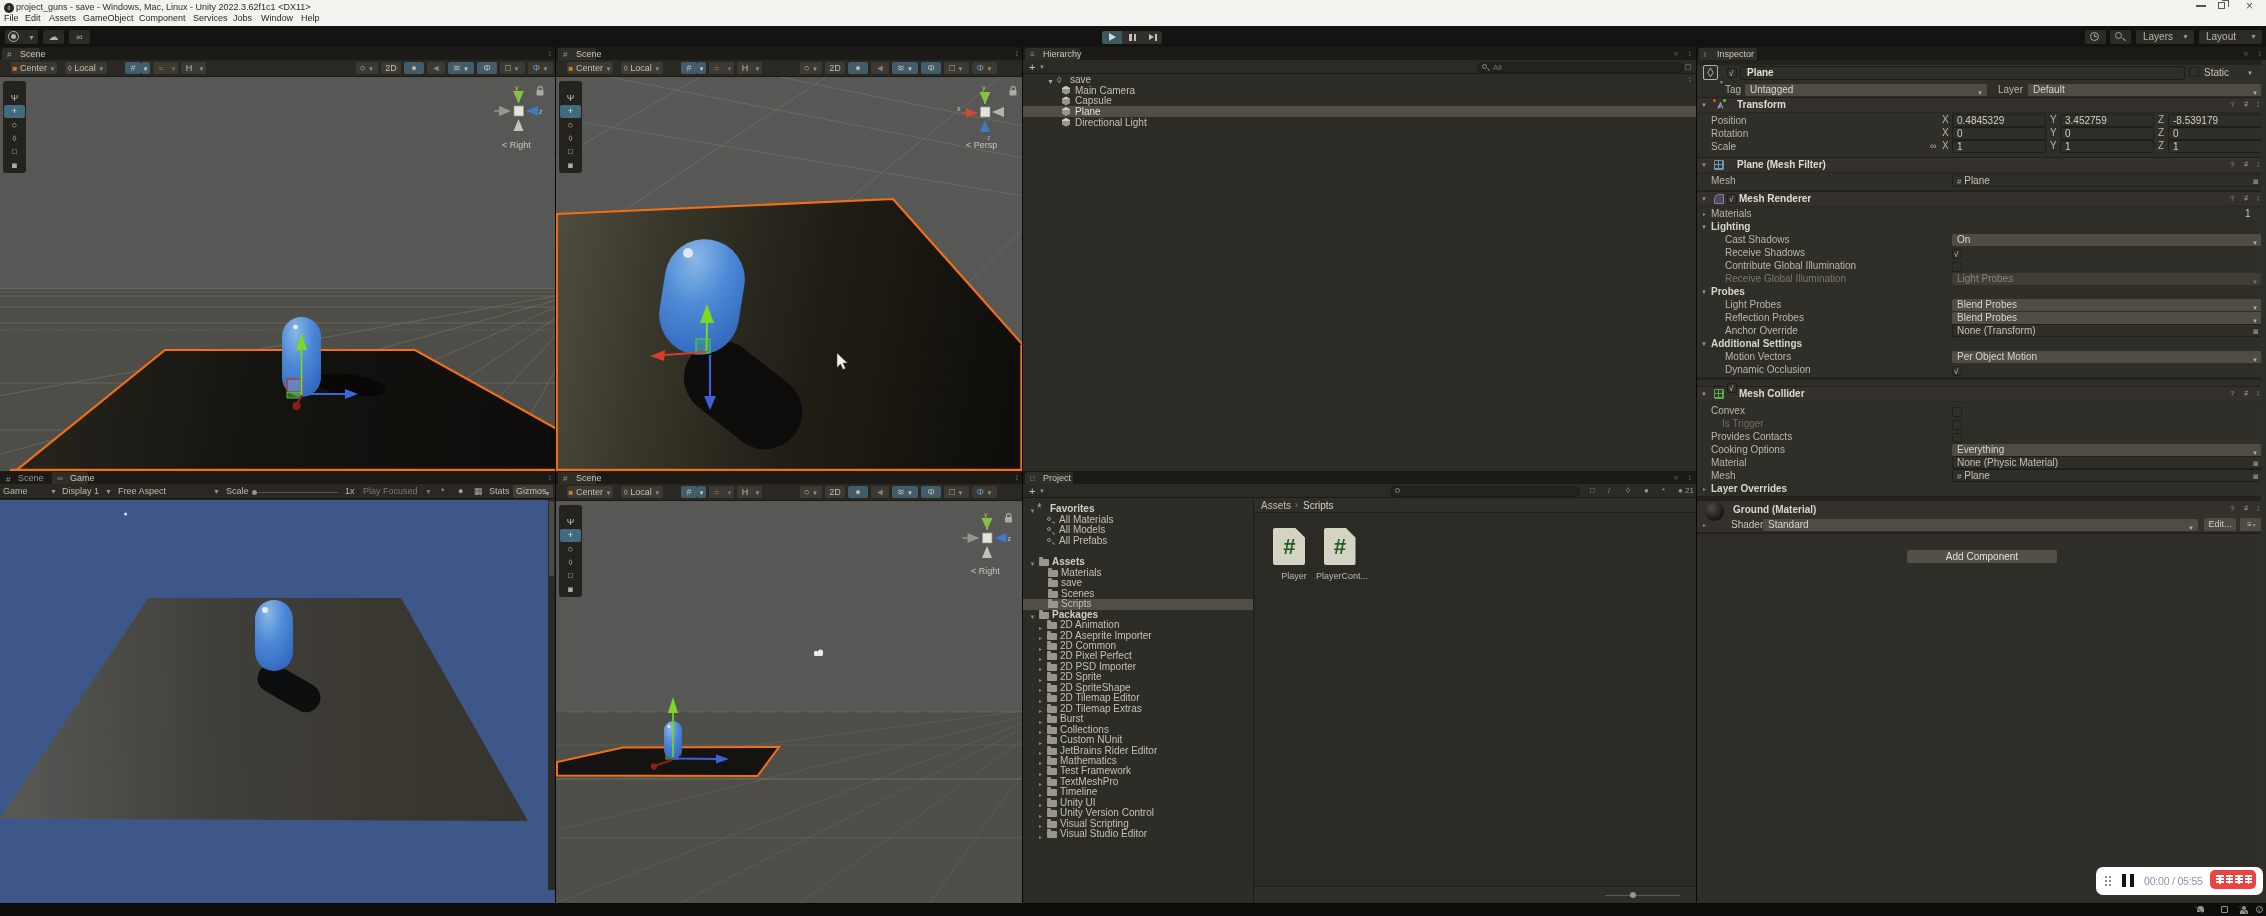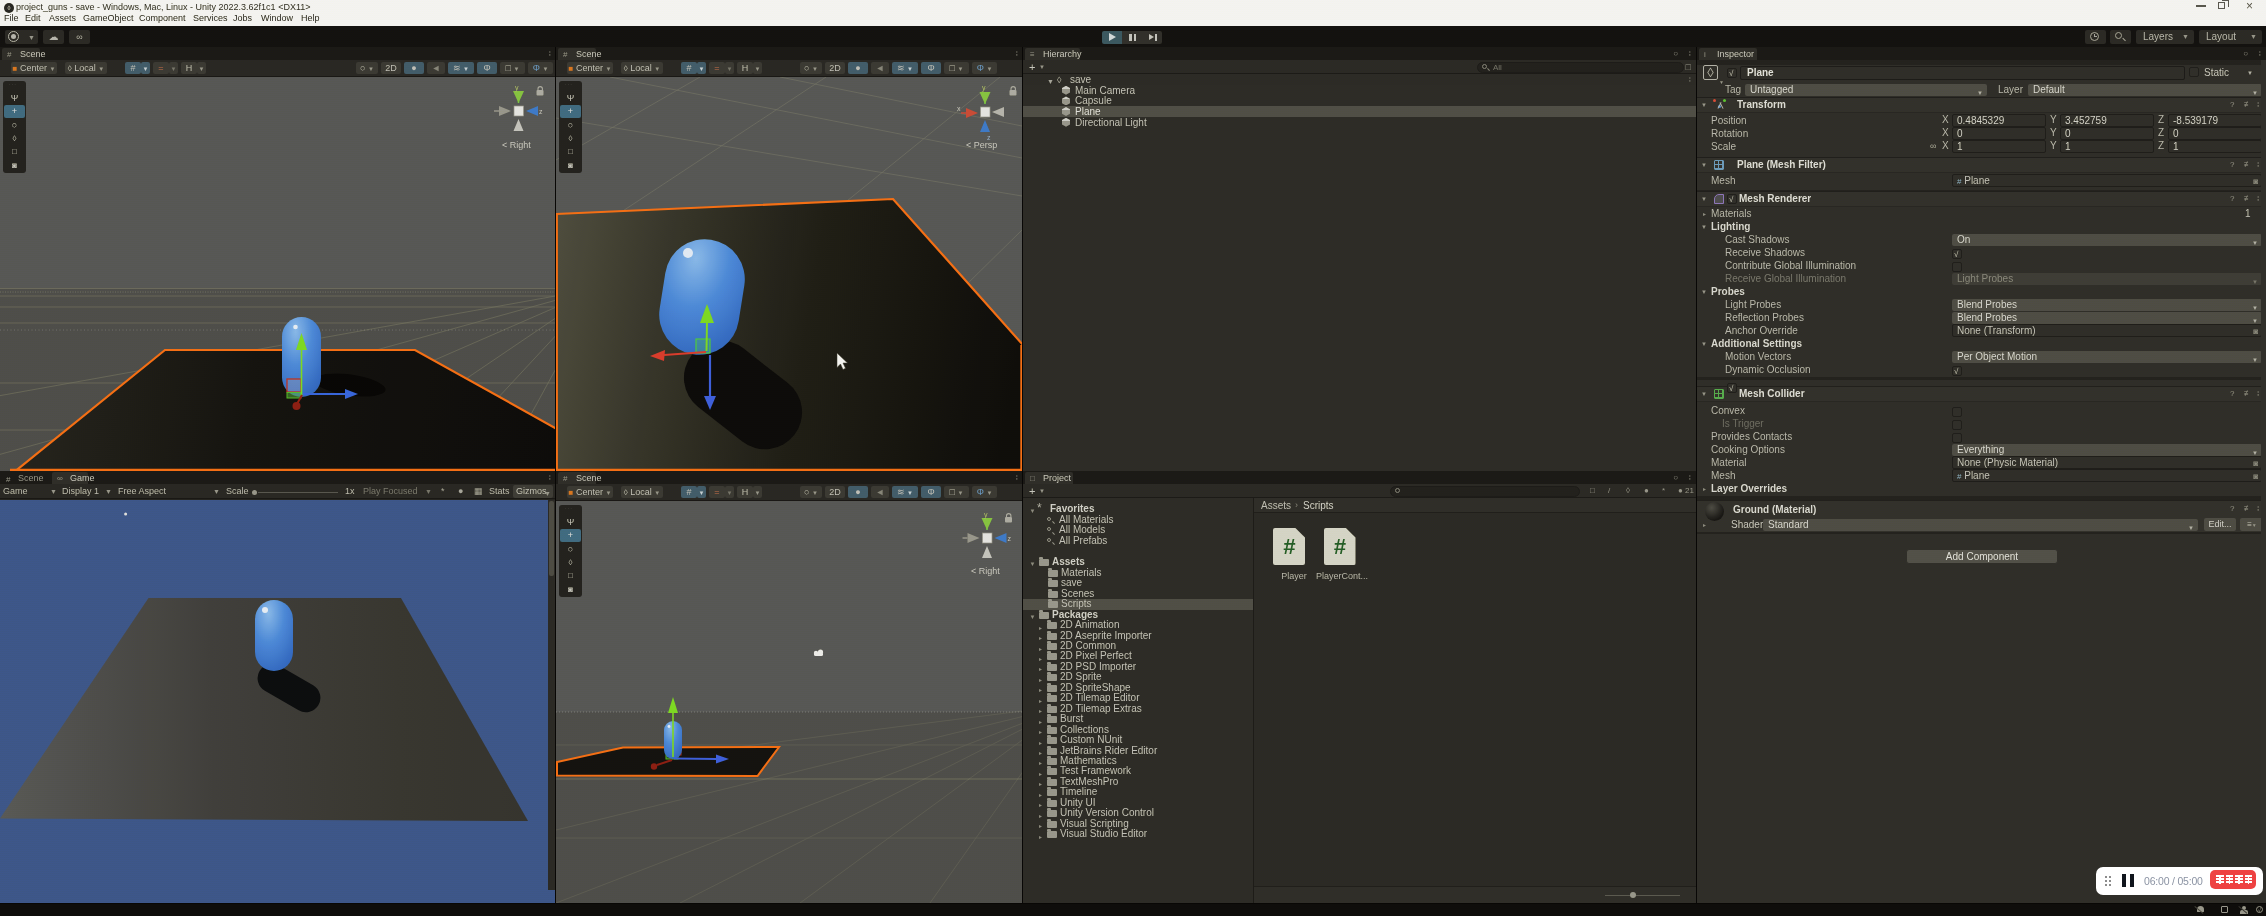--- a/index.html
+++ b/index.html
@@ -788,21 +788,21 @@
 <div class="abs" style="left:2221px;top:906px;width:7px;height:7px;border:1.2px solid #9a9a9a;border-radius:1px;"></div>
 <div class="abs" style="left:2242px;top:906px;width:4px;height:4px;border-radius:50%;background:#9a9a9a;"></div>
 <div class="abs" style="left:2240px;top:910px;width:8px;height:4px;border-radius:2px 2px 0 0;background:#9a9a9a;"></div>
 <div class="abs" style="left:2239px;top:906px;width:11px;height:1.2px;background:#333;transform:rotate(40deg);transform-origin:0 0;"></div>
 <div class="abs" style="left:2256px;top:906px;width:7px;height:7px;border:1px solid #9a9a9a;border-radius:50%;color:#9a9a9a;font-size:6px;line-height:7px;text-align:center;">√</div>
 
 <div class="abs" style="left:2096px;top:867px;width:167px;height:28px;background:#fff;border-radius:7px;z-index:100;"></div>
 <div class="abs" style="left:2105px;top:876px;width:2px;height:2px;border-radius:50%;background:#666;box-shadow:0 4px 0 #666,0 8px 0 #666,4px 0 0 #666,4px 4px 0 #666,4px 8px 0 #666;z-index:101;"></div>
 <div class="abs" style="left:2122px;top:874px;width:4px;height:13px;background:#10151d;z-index:101;"></div>
 <div class="abs" style="left:2129.5px;top:874px;width:4px;height:13px;background:#10151d;z-index:101;"></div>
-<div class="abs" style="left:2144px;top:875px;font-size:10.5px;letter-spacing:-0.2px;color:#8b93a3;z-index:101;">06:00 / 05:00</div>
+<div class="abs" style="left:2144px;top:875px;font-size:10.5px;letter-spacing:-0.2px;color:#8b93a3;z-index:101;">00:00 / 05:55</div>
 <div class="abs" style="left:2210px;top:870px;width:46px;height:19px;background:#ee4242;border-radius:5px;z-index:101;"></div>
 <div class="abs" style="left:2216px;top:875px;width:40px;height:9px;z-index:102;">
     <span style="position:absolute;left:0.0px;top:0;width:7.5px;height:1.6px;background:#fff;box-shadow:0 3px 0 #fff,0 6px 0 #fff;"></span>
     <span style="position:absolute;left:3.0px;top:0;width:1.6px;height:8.5px;background:#fff;"></span>
     <span style="position:absolute;left:9.5px;top:0;width:7.5px;height:1.6px;background:#fff;box-shadow:0 3px 0 #fff,0 6px 0 #fff;"></span>
     <span style="position:absolute;left:12.5px;top:0;width:1.6px;height:8.5px;background:#fff;"></span>
     <span style="position:absolute;left:19.0px;top:0;width:7.5px;height:1.6px;background:#fff;box-shadow:0 3px 0 #fff,0 6px 0 #fff;"></span>
     <span style="position:absolute;left:22.0px;top:0;width:1.6px;height:8.5px;background:#fff;"></span>
     <span style="position:absolute;left:28.5px;top:0;width:7.5px;height:1.6px;background:#fff;box-shadow:0 3px 0 #fff,0 6px 0 #fff;"></span>
     <span style="position:absolute;left:31.5px;top:0;width:1.6px;height:8.5px;background:#fff;"></span>

